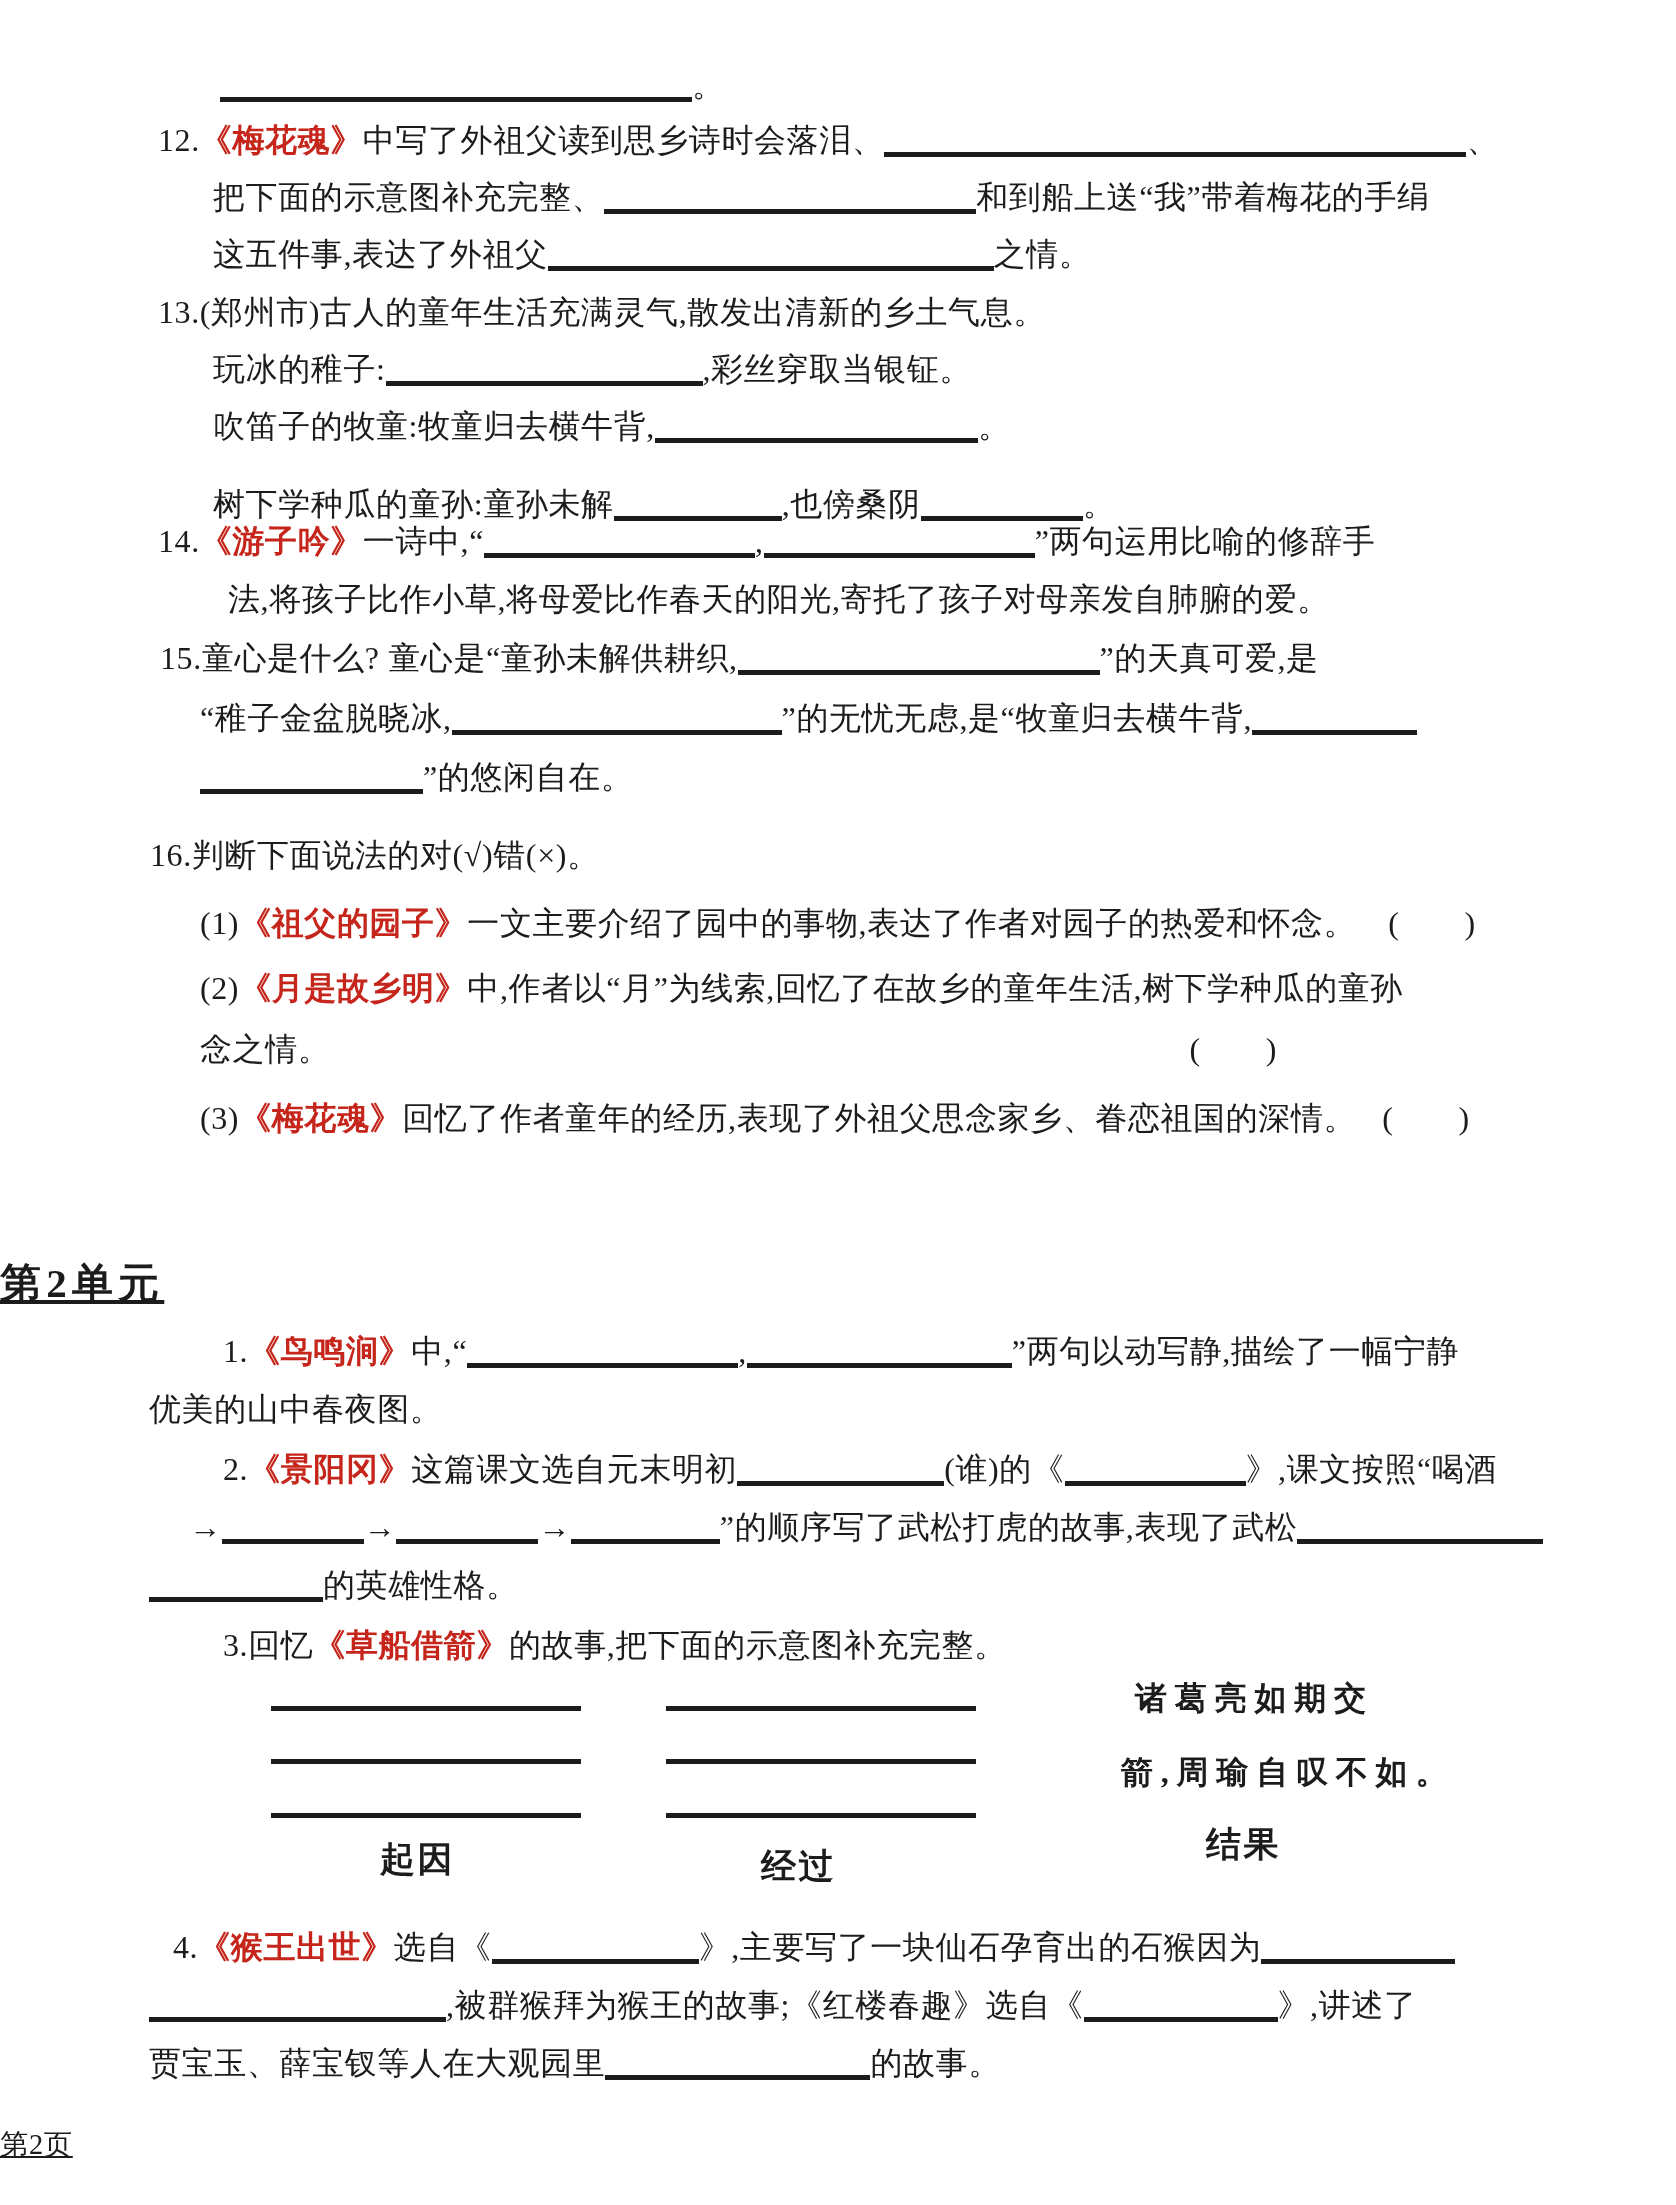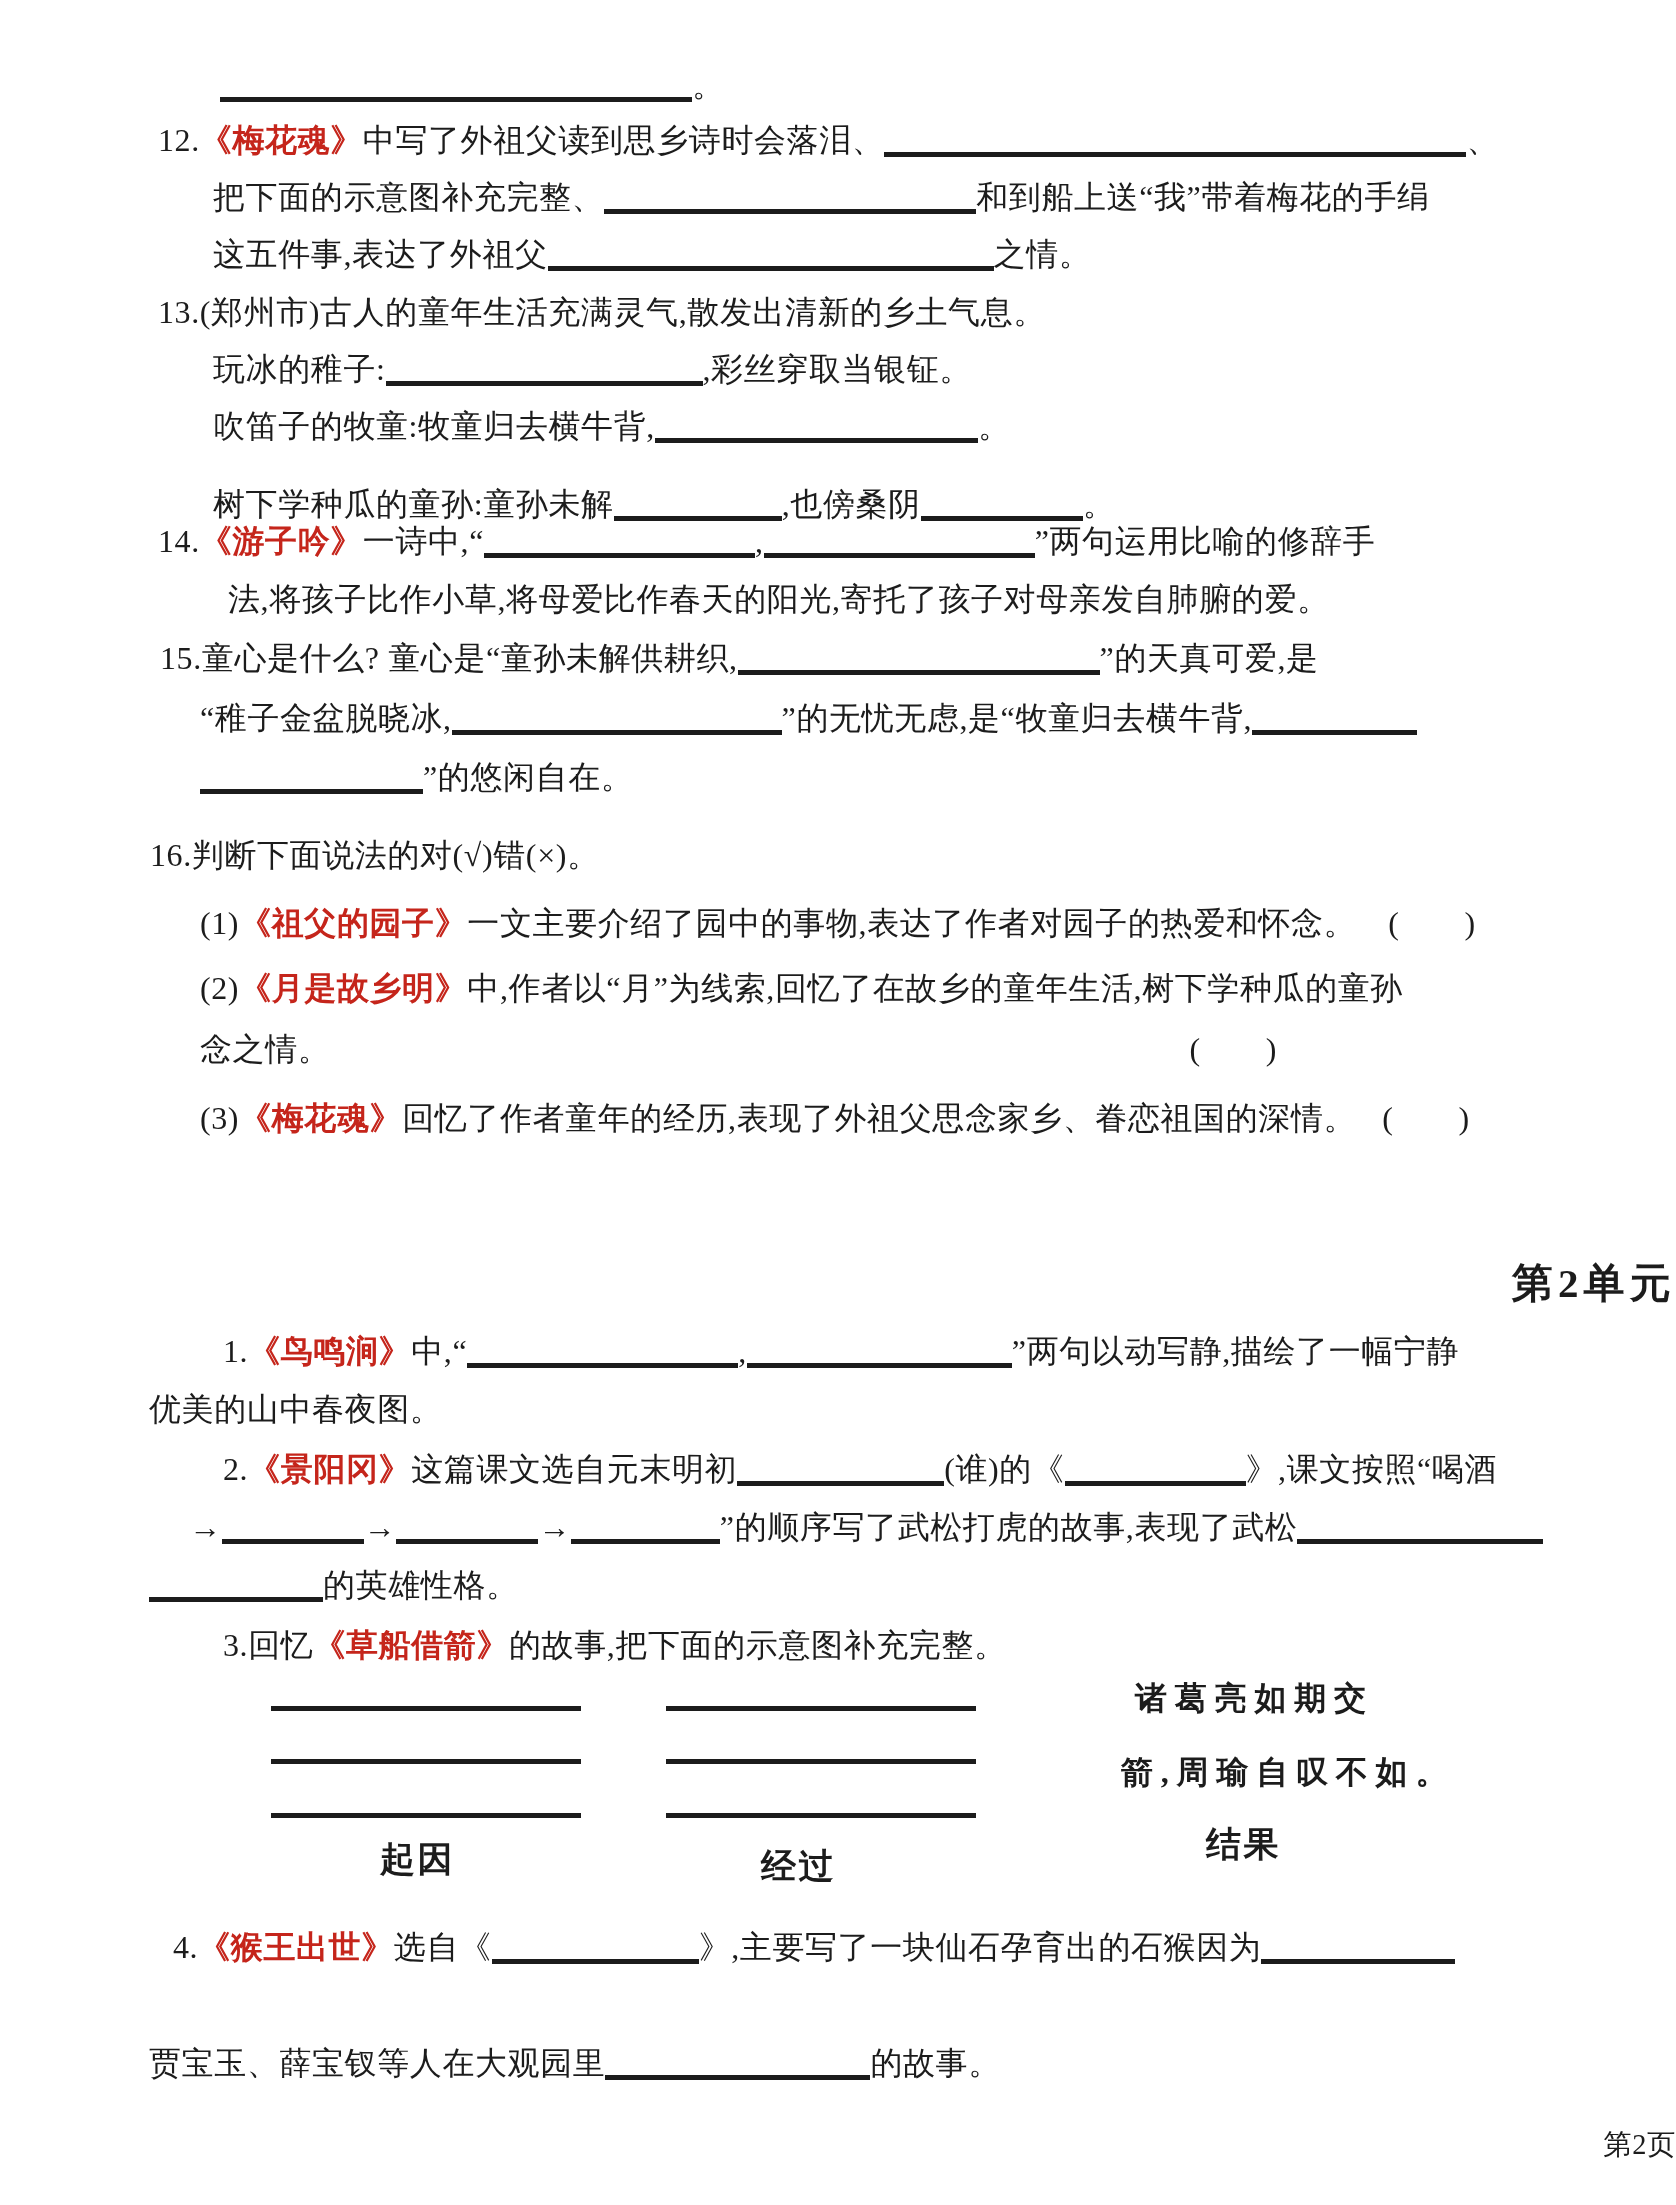--- a/index.html
+++ b/index.html
@@ -1,19 +1,19 @@
 <!DOCTYPE html>
 <html style="--red: #c5251b; --ink: #1c1c1c;font-size:10.3px"><head>
 <meta charset="utf-8">
 <style>
   html,body{margin:0;padding:0;background:#e9e9e9;}
   .page{position:relative;width:1676px;height:2205px;background:#ffffff;overflow:hidden;
         font-family:"Liberation Serif","DejaVu Serif",serif;color:var(--ink,#1c1c1c);}
   .line{position:absolute;white-space:nowrap;font-size:32px;line-height:1.3;letter-spacing:0.6px;}
-  .center{left:0;right:0;text-align:right;}
+  .center{left:0;right:0;text-align:left;text-decoration:underline;}
   .heading{font-size:41px;font-weight:700;letter-spacing:5.2px;}
   .footer{font-size:28.4px;}
   .red{color:var(--red,#c5251b);font-weight:700;}
   .txt{}
   .blank{display:inline-block;height:10.3px;border-bottom:5.2px solid var(--ink,#1c1c1c);vertical-align:-5.8px;}
   .sp{display:inline-block;height:0.6px;}
   .paren{white-space:pre;}
   .hline{position:absolute;height:5.2px;background:var(--ink,#1c1c1c);}
   .dlabel{position:absolute;font-size:35px;font-weight:700;letter-spacing:2.6px;text-align:center;}
   .dresult{position:absolute;font-size:32px;letter-spacing:7.8px;font-weight:600;}
@@ -42,20 +42,21 @@
     <div class="line" style="top: 1029px; left: 200px;"><span class="txt">念之情。</span><span class="sp" style="width: 859px;"></span><span class="paren">(　　)</span></div>
     <div class="line" style="top: 1098px; left: 200px;"><span class="txt">(3)</span><span class="red">《梅花魂》</span><span class="txt">回忆了作者童年的经历,表现了外祖父思念家乡、眷恋祖国的深情。</span><span class="sp" style="width: 26px;"></span><span class="paren">(　　)</span></div>
     <div class="line center heading" style="top: 1257px;"><span class="txt">第2单元</span></div>
     <div class="line" style="top: 1331px; left: 223px;"><span class="txt">1.</span><span class="red">《鸟鸣涧》</span><span class="txt">中,“</span><span class="blank" style="width: 271px;"></span><span class="txt">,</span><span class="blank" style="width: 265px;"></span><span class="txt">”两句以动写静,描绘了一幅宁静</span></div>
     <div class="line" style="top: 1389px; left: 149px;"><span class="txt">优美的山中春夜图。</span></div>
     <div class="line" style="top: 1449px; left: 223px;"><span class="txt">2.</span><span class="red">《景阳冈》</span><span class="txt">这篇课文选自元末明初</span><span class="blank" style="width: 207px;"></span><span class="txt">(谁)的《</span><span class="blank" style="width: 181px;"></span><span class="txt">》,课文按照“喝酒</span></div>
     <div class="line" style="top: 1507px; left: 149px; margin-left: 40px;"><span class="txt">→</span><span class="blank" style="width: 142px;"></span><span class="txt">→</span><span class="blank" style="width: 142px;"></span><span class="txt">→</span><span class="blank" style="width: 149px;"></span><span class="txt">”的顺序写了武松打虎的故事,表现了武松</span><span class="blank" style="width: 246px;"></span></div>
     <div class="line" style="top: 1565px; left: 149px;"><span class="blank" style="width: 174px;"></span><span class="txt">的英雄性格。</span></div>
     <div class="line" style="top: 1625px; left: 223px;"><span class="txt">3.回忆</span><span class="red">《草船借箭》</span><span class="txt">的故事,把下面的示意图补充完整。</span></div>
     <div class="line" style="top: 1927px; left: 173px;"><span class="txt">4.</span><span class="red">《猴王出世》</span><span class="txt">选自《</span><span class="blank" style="width: 207px;"></span><span class="txt">》,主要写了一块仙石孕育出的石猴因为</span><span class="blank" style="width: 194px;"></span></div>
+    <div class="line" style="top: 1985px; left: 149px;"><span class="blank" style="width: 297px;"></span><span class="txt">,被群猴拜为猴王的故事;《红楼春趣》选自《</span><span class="blank" style="width: 194px;"></span><span class="txt">》,讲述了</span></div>
     <div class="line" style="top: 2043px; left: 149px;"><span class="txt">贾宝玉、薛宝钗等人在大观园里</span><span class="blank" style="width: 265px;"></span><span class="txt">的故事。</span></div>
     <div class="hline" style="left: 271px; top: 1706px; width: 310px;"></div>
     <div class="hline" style="left: 666px; top: 1706px; width: 310px;"></div>
     <div class="hline" style="left: 271px; top: 1759px; width: 310px;"></div>
     <div class="hline" style="left: 666px; top: 1759px; width: 310px;"></div>
     <div class="hline" style="left: 271px; top: 1813px; width: 310px;"></div>
     <div class="hline" style="left: 666px; top: 1813px; width: 310px;"></div>
     <div class="dlabel" style="left: 380px; top: 1836px;">起因</div>
     <div class="dlabel" style="left: 761px; top: 1843px;">经过</div>
     <div class="dlabel" style="left: 1206px; top: 1821px;">结果</div>

